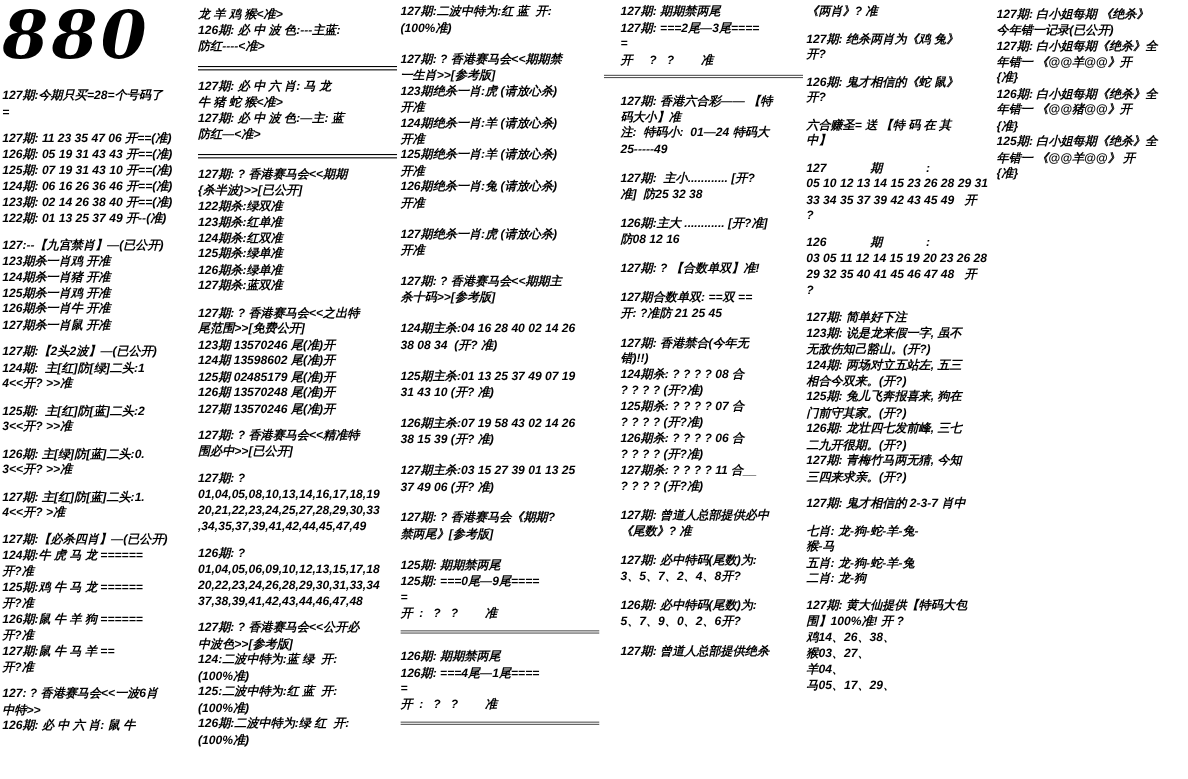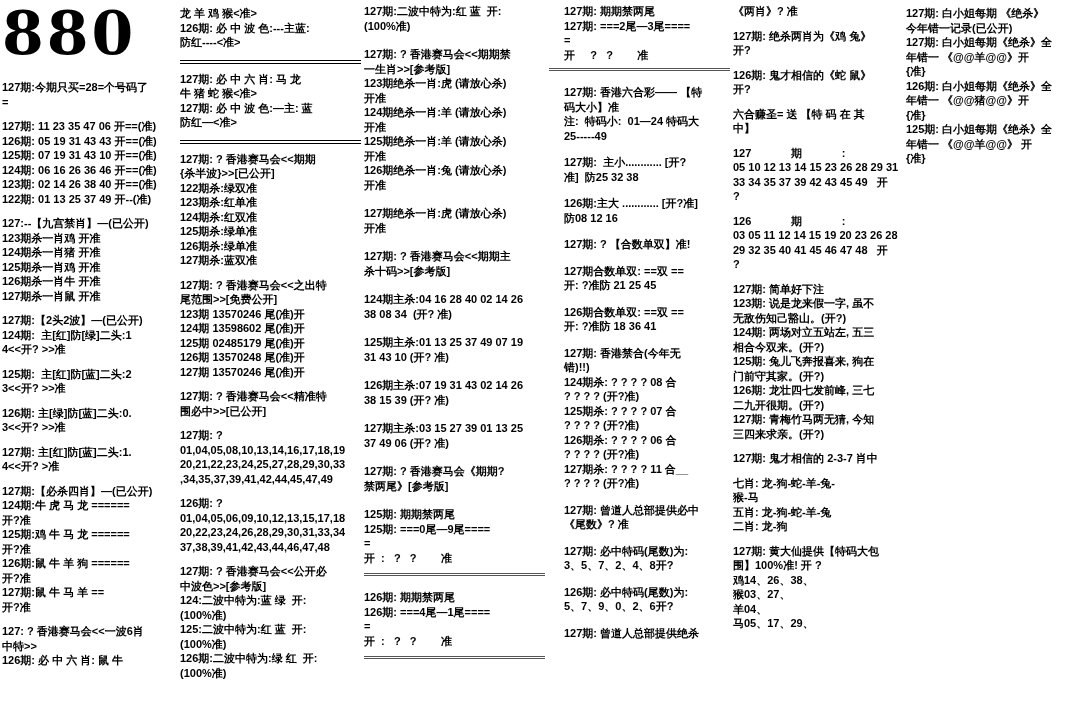--- a/index.html
+++ b/index.html
@@ -4,20 +4,21 @@
 <style>
   html,body{margin:0;padding:0;background:#ffffff;}
   .sheet{
     position:relative;
     width:1080px;height:708px;
     background:#ffffff;
     color:#000;
     font-family:"Liberation Sans", sans-serif;
     font-weight:bold;
     overflow:hidden;
+    font-style:italic;
   }
   .col{position:absolute;top:0;overflow:hidden;}
   .col-1{left:2px;width:174px;height:708px;}
   .col-2{left:180px;top:6px;width:181px;height:702px;}
   .col-3{left:364px;top:4px;width:181px;height:704px;}
   .col-4{left:549px;top:4px;width:181px;height:704px;}
   .col-5{left:733px;top:4px;width:173px;height:704px;}
   .col-6{left:906px;top:6px;width:174px;height:702px;}
   .blk{
     margin:0 0 10px 0;
@@ -146,21 +147,21 @@
 126期绝杀一肖:兔 (请放心杀)
 开准</p>
       <p class="blk">127期绝杀一肖:虎 (请放心杀)
 开准</p>
       <p class="blk">127期: ? 香港赛马会&lt;&lt;期期主
 杀十码&gt;&gt;[参考版]</p>
       <p class="blk">124期主杀:04 16 28 40 02 14 26
 38 08 34  (开? 准)</p>
       <p class="blk">125期主杀:01 13 25 37 49 07 19
 31 43 10 (开? 准)</p>
-      <p class="blk">126期主杀:07 19 31 43 02 14 26
+      <p class="blk">126期主杀:07 19 58 43 02 14 26
 38 15 39 (开? 准)</p>
       <p class="blk">127期主杀:03 15 27 39 01 13 25
 37 49 06 (开? 准)</p>
       <p class="blk">127期: ? 香港赛马会《期期?
 禁两尾》[参考版]</p>
       <p class="blk">125期: 期期禁两尾
 125期: ===0尾—9尾====
 =
 开  :   ?   ?        准</p>
       <div class="rule-double"></div>
@@ -180,22 +181,20 @@
 码大小】准
 注:  特码小:  01—24 特码大
 25-----49</p>
       <p class="blk">127期:  主小............ [开?
 准]  防25 32 38</p>
       <p class="blk">126期:主大 ............ [开?准]
 防08 12 16</p>
       <p class="blk">127期: ? 【合数单双】准!</p>
       <p class="blk">127期合数单双: ==双 ==
 开: ?准防 21 25 45</p>
-      <p class="blk">126期合数单双: ==双 ==
-开: ?准防 18 36 41</p>
       <p class="blk">127期: 香港禁合(今年无
 错)!!)
 124期杀: ? ? ? ? 08 合
 ? ? ? ? (开?准)
 125期杀: ? ? ? ? 07 合
 ? ? ? ? (开?准)
 126期杀: ? ? ? ? 06 合
 ? ? ? ? (开?准)
 127期杀: ? ? ? ? 11 合__
 ? ? ? ? (开?准)</p>

